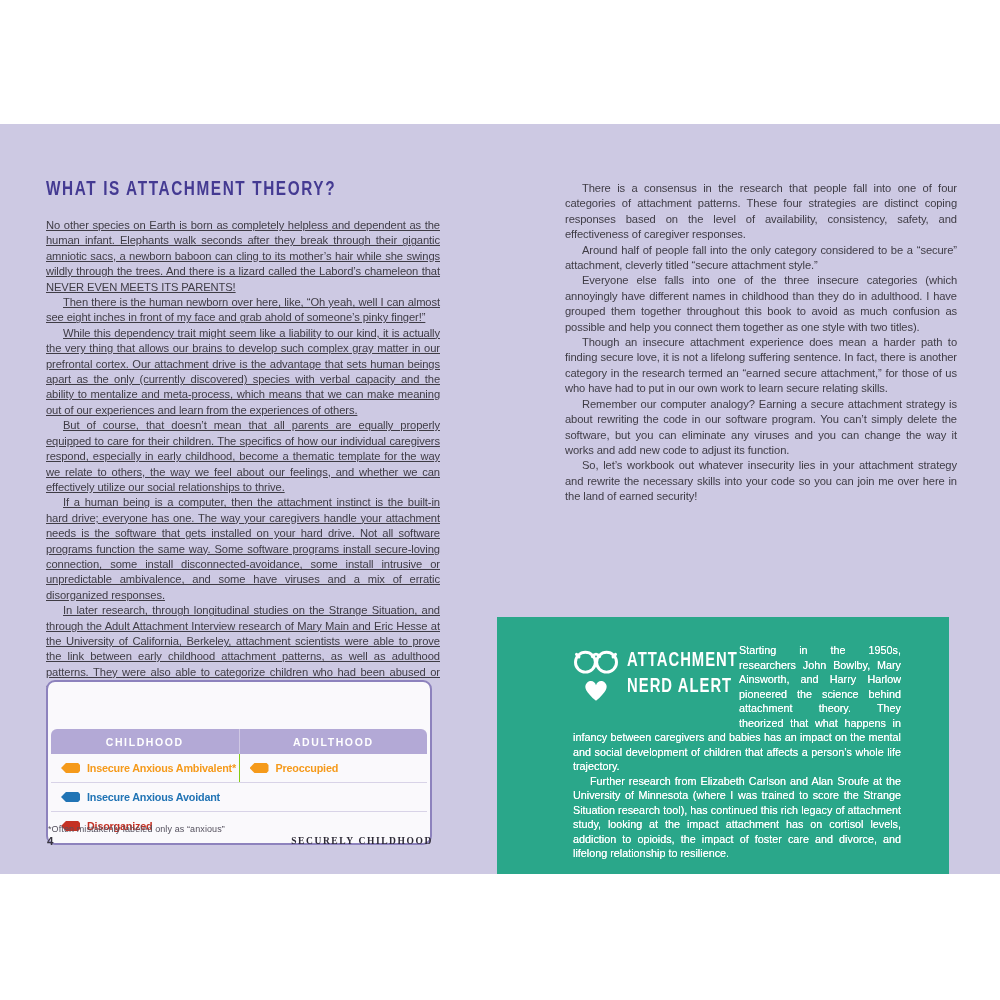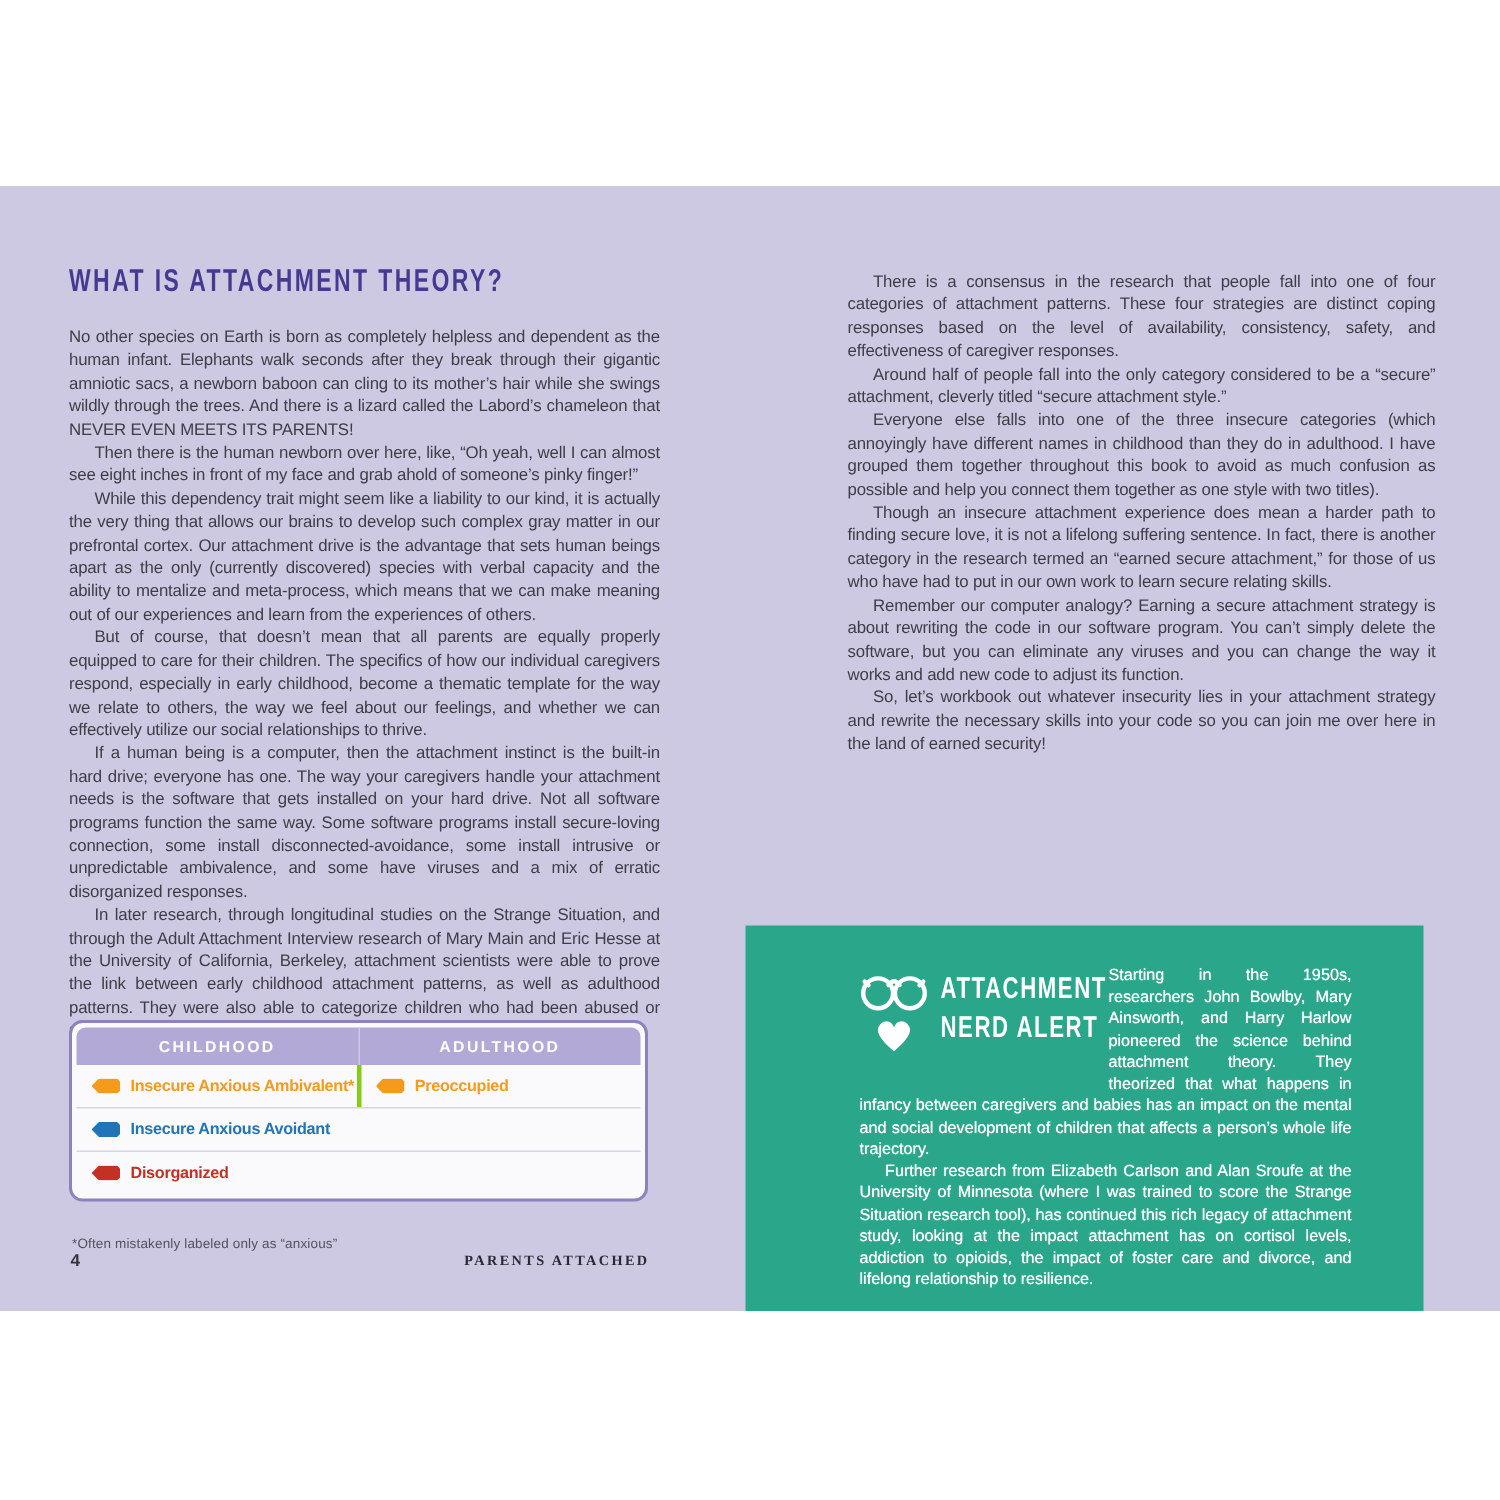--- a/index.html
+++ b/index.html
@@ -15,21 +15,21 @@
   .chapter-heading{
     position:absolute;left:46px;top:52px;margin:0;
     font-size:21px;font-weight:bold;letter-spacing:2.2px;white-space:nowrap;
     transform:scaleX(0.73);transform-origin:left center;
   }
   .page-text{
     position:absolute;width:394px;
     font-size:11.2px;line-height:15.4px;letter-spacing:-0.1px;
     color:#3f3c45;text-align:justify;
   }
-  .left-text{left:46px;top:94px;}
+  .left-text{left:46px;top:94px;text-decoration:underline;}
   .right-text{left:565px;top:57px;width:392px;}
   .page-text p{margin:0;}
   .left-text p + p{text-indent:17px;}
   .right-text p{text-indent:17px;}
 
   
   .att-table{
     position:absolute;left:46px;top:556px;width:386px;
     background:#faf9fc;border:2px solid #8d82bd;border-radius:9px;
     box-sizing:border-box;padding:3px;
@@ -39,21 +39,21 @@
     flex:1;text-align:center;color:#ffffff;font-weight:bold;
     font-size:10.5px;letter-spacing:1.6px;padding:7px 0 6px 0;
   }
   .t-hcell + .t-hcell{border-left:1px solid #cfc8e4;}
   .t-row{display:flex;border-top:1px solid #d8d3e7;}
   .t-head + .t-row{border-top:none;}
   .t-cell{
     flex:1;display:flex;align-items:center;gap:7px;
     padding:8px 8px 8px 10px;box-sizing:border-box;min-width:0;
   }
-  .t-cell + .t-cell{border-left:3px solid #84cc16;}
+  .t-cell + .t-cell{border-left:1px solid #84cc16;}
   .tag{
     width:19px;height:10px;flex:none;
     clip-path:polygon(0 50%, 26% 0, 90% 0, 100% 20%, 100% 80%, 90% 100%, 26% 100%);
   }
   .t-label{
     font-weight:bold;font-size:10.8px;letter-spacing:-0.2px;white-space:nowrap;
   }
   .footnote{
     position:absolute;left:48px;top:700px;font-size:9px;color:#55515e;letter-spacing:0.1px;
   }
@@ -96,21 +96,21 @@
   <div class="page-text left-text">
     <p>No other species on Earth is born as completely helpless and dependent as the human infant. Elephants walk seconds after they break through their gigantic amniotic sacs, a newborn baboon can cling to its mother’s hair while she swings wildly through the trees. And there is a lizard called the Labord’s chameleon that NEVER EVEN MEETS ITS PARENTS!</p>
     <p>Then there is the human newborn over here, like, “Oh yeah, well I can almost see eight inches in front of my face and grab ahold of someone’s pinky finger!”</p>
     <p>While this dependency trait might seem like a liability to our kind, it is actually the very thing that allows our brains to develop such complex gray matter in our prefrontal cortex. Our attachment drive is the advantage that sets human beings apart as the only (currently discovered) species with verbal capacity and the ability to mentalize and meta-process, which means that we can make meaning out of our experiences and learn from the experiences of others.</p>
     <p>But of course, that doesn’t mean that all parents are equally properly equipped to care for their children. The specifics of how our individual caregivers respond, especially in early childhood, become a thematic template for the way we relate to others, the way we feel about our feelings, and whether we can effectively utilize our social relationships to thrive.</p>
     <p>If a human being is a computer, then the attachment instinct is the built-in hard drive; everyone has one. The way your caregivers handle your attachment needs is the software that gets installed on your hard drive. Not all software programs function the same way. Some software programs install secure-loving connection, some install disconnected-avoidance, some install intrusive or unpredictable ambivalence, and some have viruses and a mix of erratic disorganized responses.</p>
     <p>In later research, through longitudinal studies on the Strange Situation, and through the Adult Attachment Interview research of Mary Main and Eric Hesse at the University of California, Berkeley, attachment scientists were able to prove the link between early childhood attachment patterns, as well as adulthood patterns. They were also able to categorize children who had been abused or severely neglected and how that shaped their adult minds.</p>
   </div>
 
   <div class="att-table">
-    <div class="t-head" style="background-color: rgb(179, 169, 214);">
+    <div class="t-head" style="background-color: rgb(179, 169, 214); margin-top: 44px;">
       <div class="t-hcell">CHILDHOOD</div>
       <div class="t-hcell">ADULTHOOD</div>
     </div>
 
     <div class="t-row">
       <div class="t-cell">
         <span class="tag" style="background-color: rgb(245, 154, 27);"></span>
         <span class="t-label" style="color: rgb(245, 154, 27);">Insecure Anxious Ambivalent*</span>
       </div>
       <div class="t-cell">
@@ -130,21 +130,21 @@
       <div class="t-cell">
         <span class="tag" style="background-color: rgb(196, 49, 36);"></span>
         <span class="t-label" style="color: rgb(196, 49, 36); text-align: right;">Disorganized</span>
       </div>
     </div>
 
   </div>
 
   <div class="footnote">*Often mistakenly labeled only as “anxious”</div>
   <div class="page-num">4</div>
-  <div class="running-footer">PARENTS ATTACHED</div>
+  <div class="running-footer">SECURELY CHILDHOOD</div>
 
   <div class="page-text right-text">
     <p>There is a consensus in the research that people fall into one of four categories of attachment patterns. These four strategies are distinct coping responses based on the level of availability, consistency, safety, and effectiveness of caregiver responses.</p>
     <p>Around half of people fall into the only category considered to be a “secure” attachment, cleverly titled “secure attachment style.”</p>
     <p>Everyone else falls into one of the three insecure categories (which annoyingly have different names in childhood than they do in adulthood. I have grouped them together throughout this book to avoid as much confusion as possible and help you connect them together as one style with two titles).</p>
     <p>Though an insecure attachment experience does mean a harder path to finding secure love, it is not a lifelong suffering sentence. In fact, there is another category in the research termed an “earned secure attachment,” for those of us who have had to put in our own work to learn secure relating skills.</p>
     <p>Remember our computer analogy? Earning a secure attachment strategy is about rewriting the code in our software program. You can’t simply delete the software, but you can eliminate any viruses and you can change the way it works and add new code to adjust its function.</p>
     <p>So, let’s workbook out whatever insecurity lies in your attachment strategy and rewrite the necessary skills into your code so you can join me over here in the land of earned security!</p>
   </div>
 

